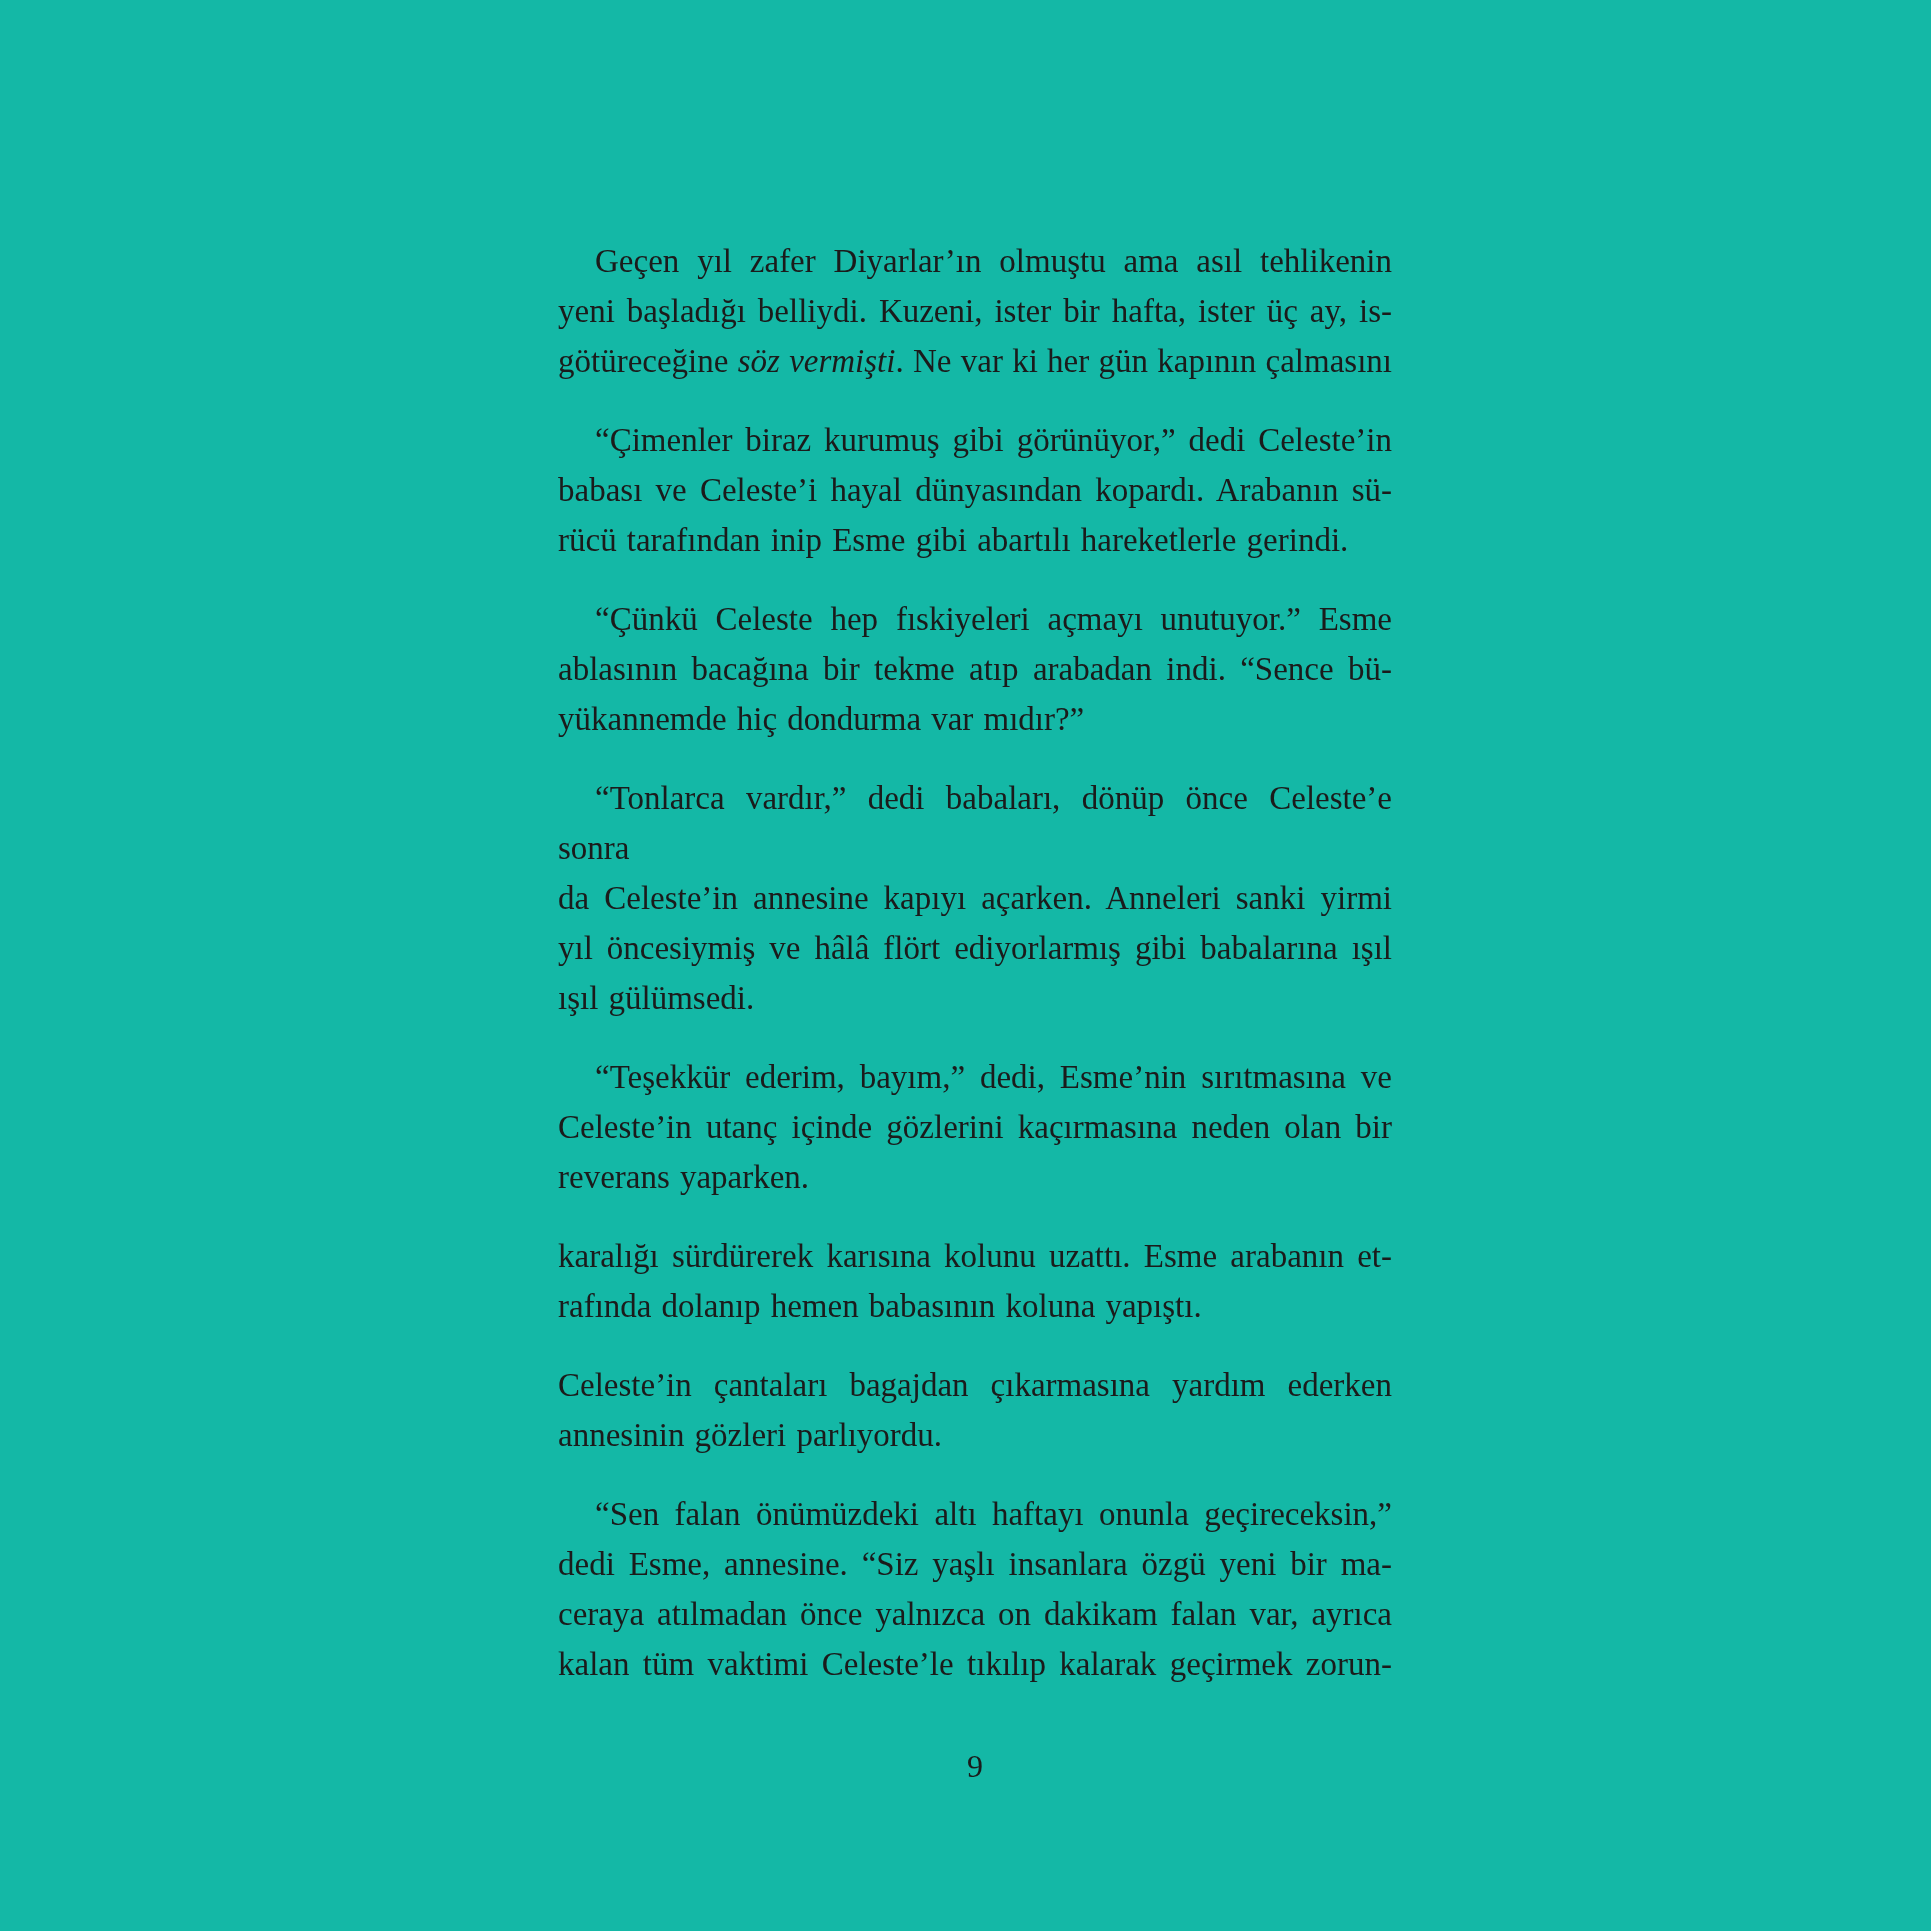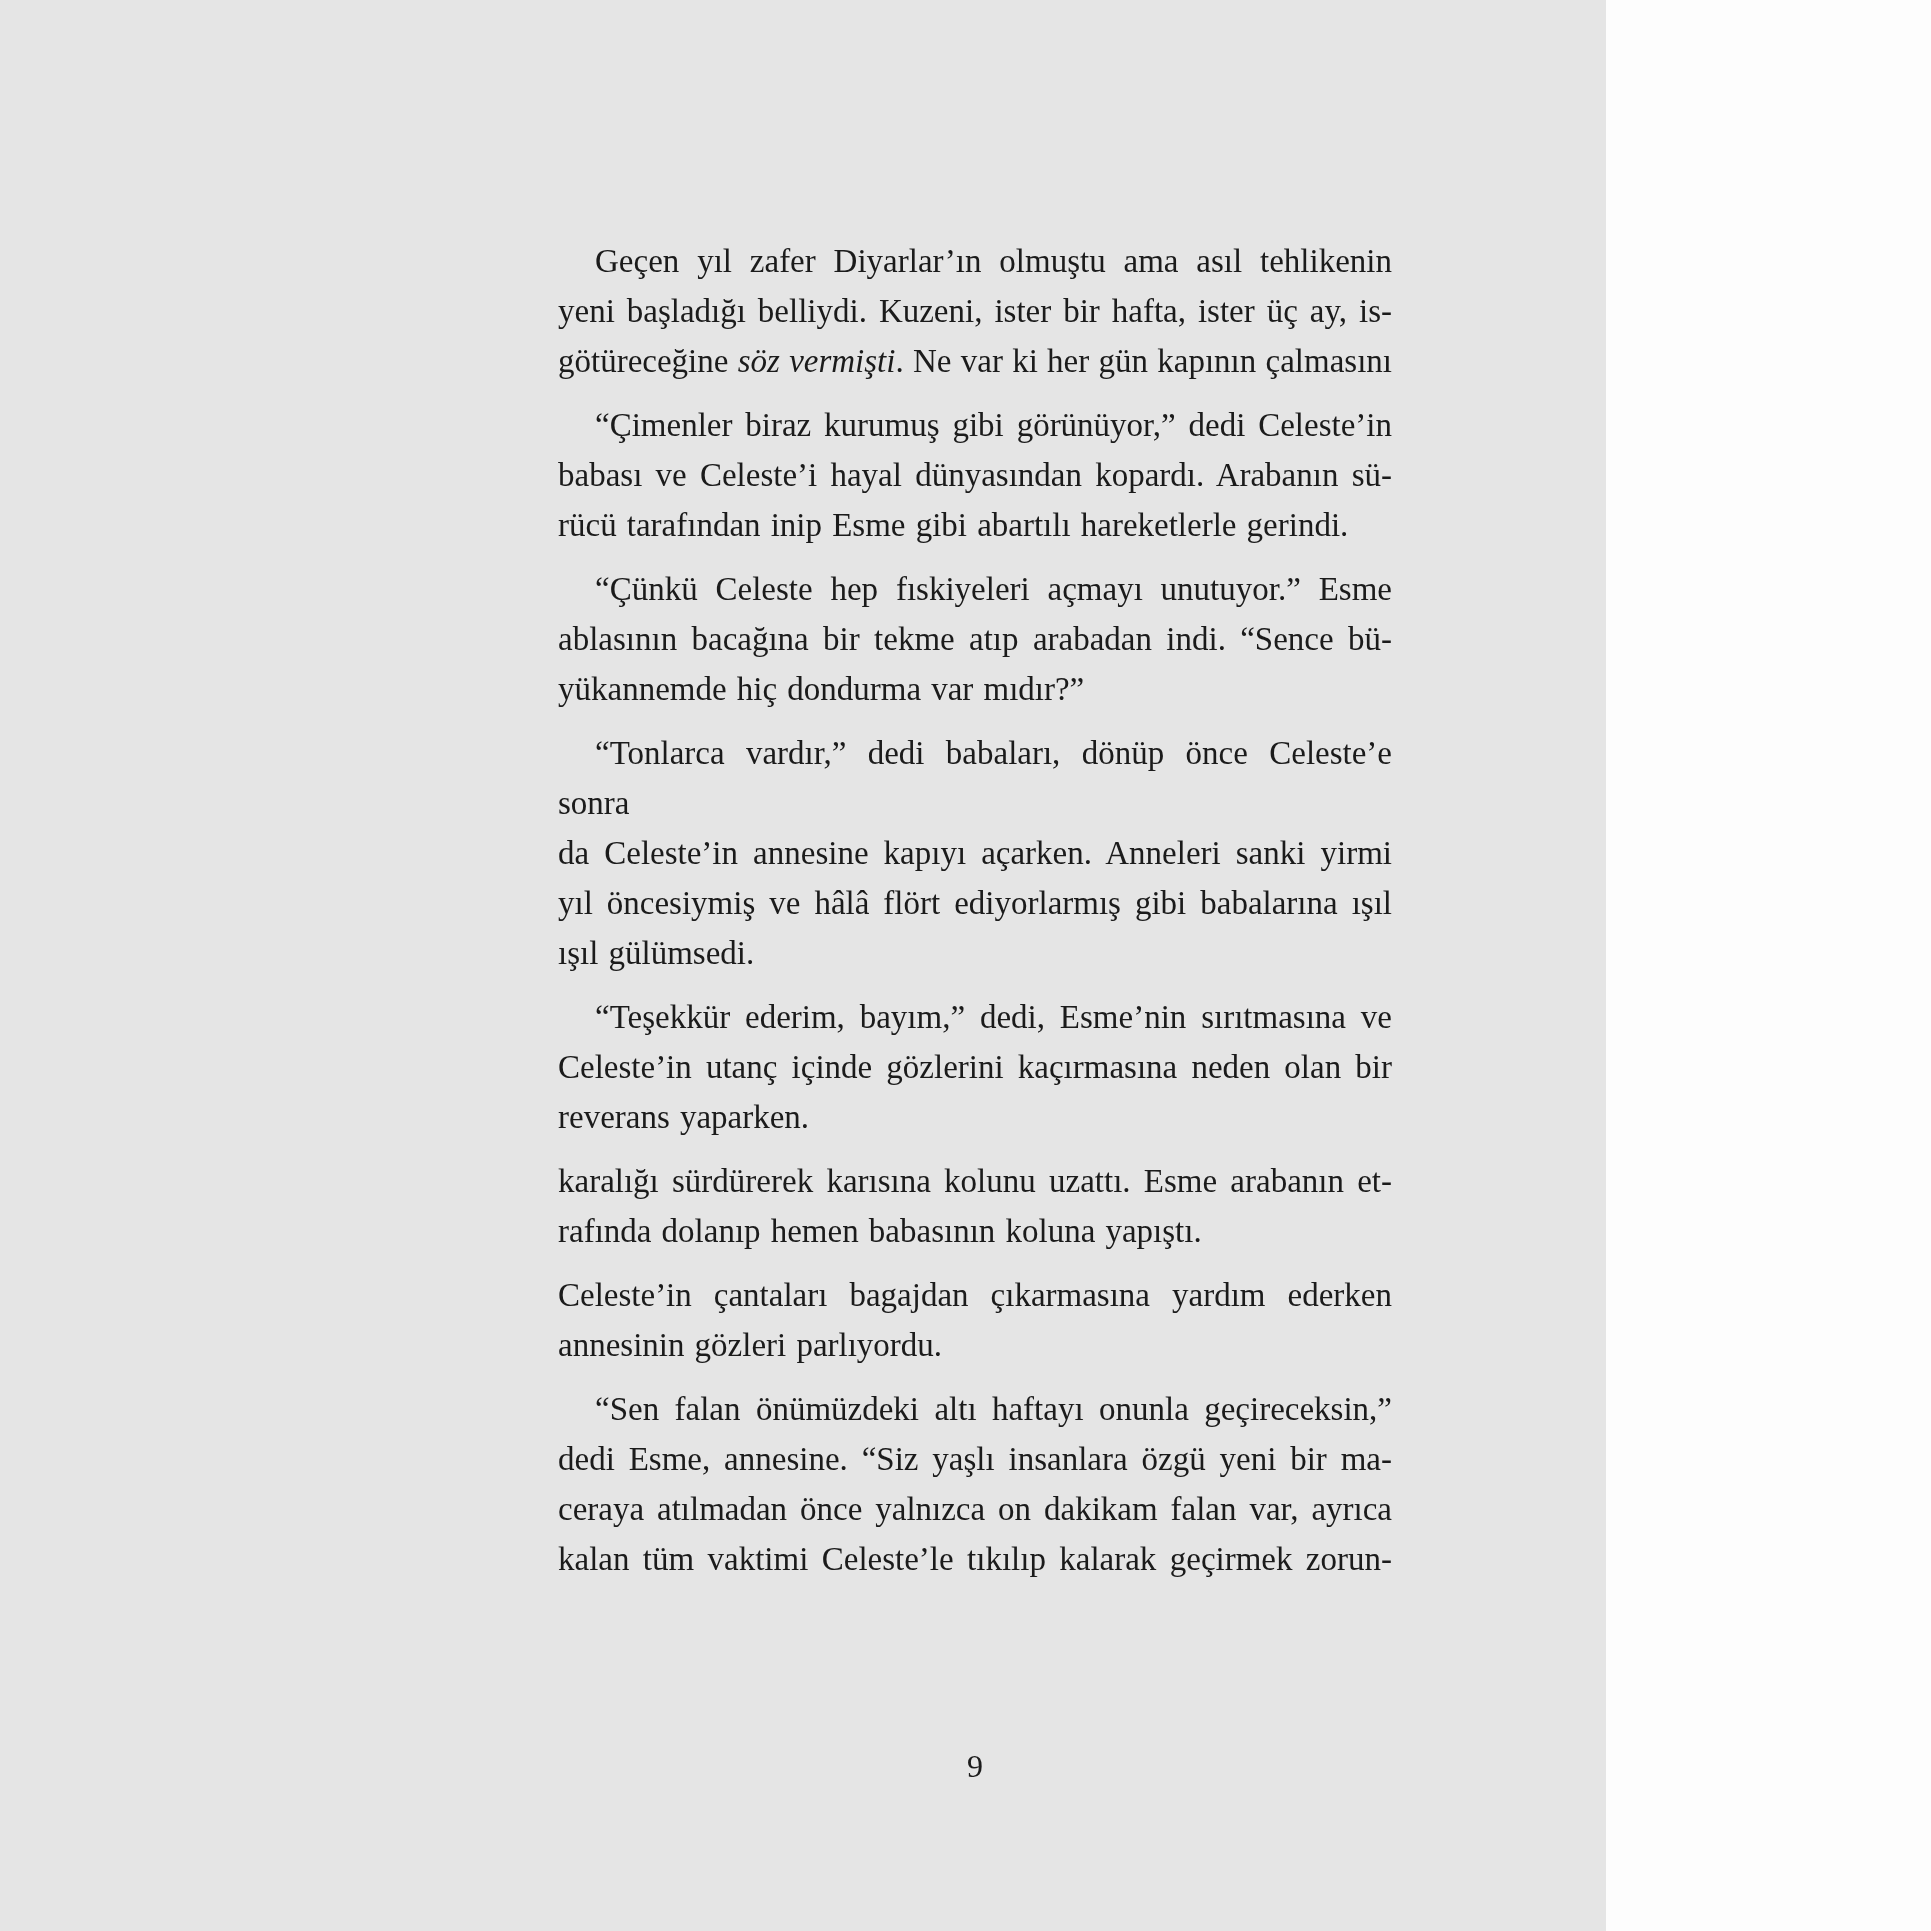--- a/index.html
+++ b/index.html
@@ -2,37 +2,37 @@
 <html><head>
 <meta charset="utf-8">
 <style>
   html, body {
     margin: 0;
     padding: 0;
     background: #fdfdfd;
   }
   .page {
     position: relative;
-    width: 1606px;
+    width: 1931px;
     height: 1931px;
-    background: #e5e5e5;
+    background: #14b8a6;
     color: #1b1b1b;
     font-family: "Liberation Serif", serif;
     overflow: hidden;
   }
   .text-block {
     position: absolute;
     left: 558px;
     top: 236px;
     width: 834px;
     font-size: 33px;
     line-height: 50px;
   }
   .para { margin: 0; }
-  .para + .para { margin-top: 14px; }
+  .para + .para { margin-top: 29px; }
   .line {
     text-align: justify;
     text-align-last: justify;
     word-spacing: 1px;
   }
   .line.last {
     text-align-last: left;
     word-spacing: 1.9px;
   }
   .line.first { text-indent: 37px; }

